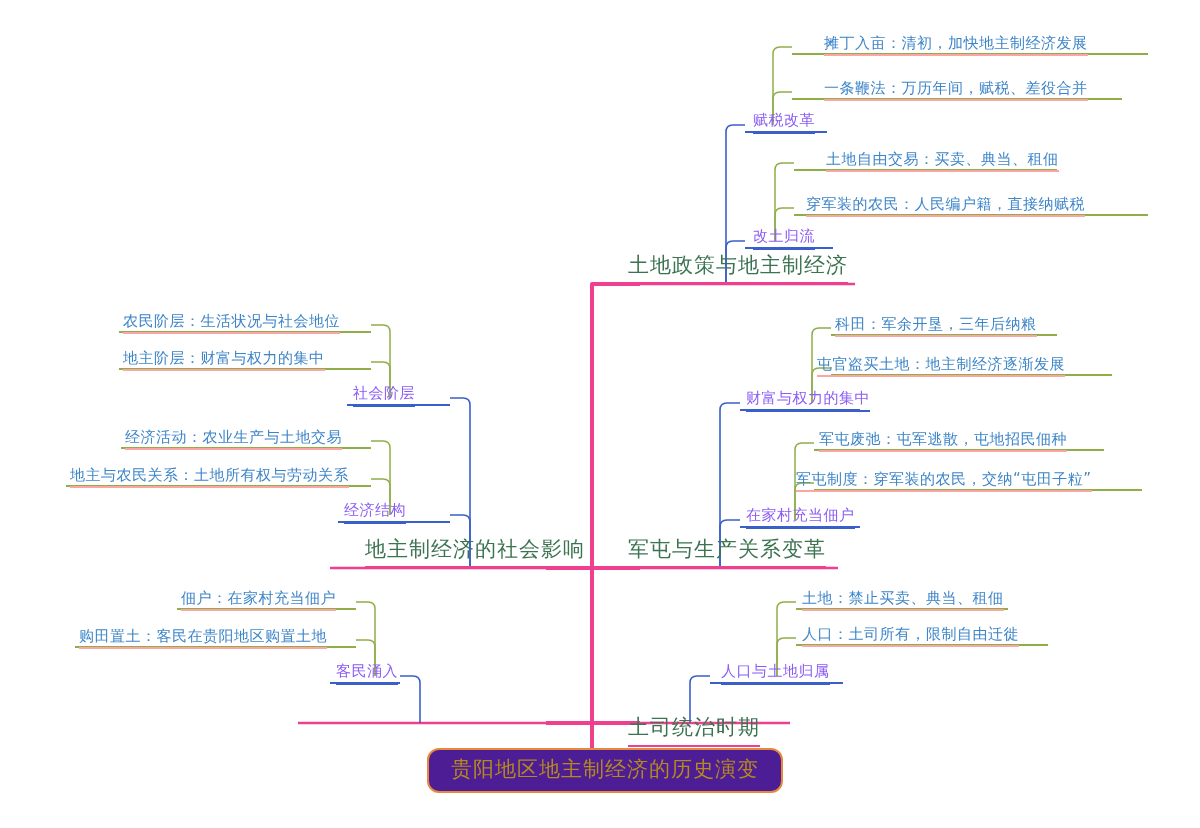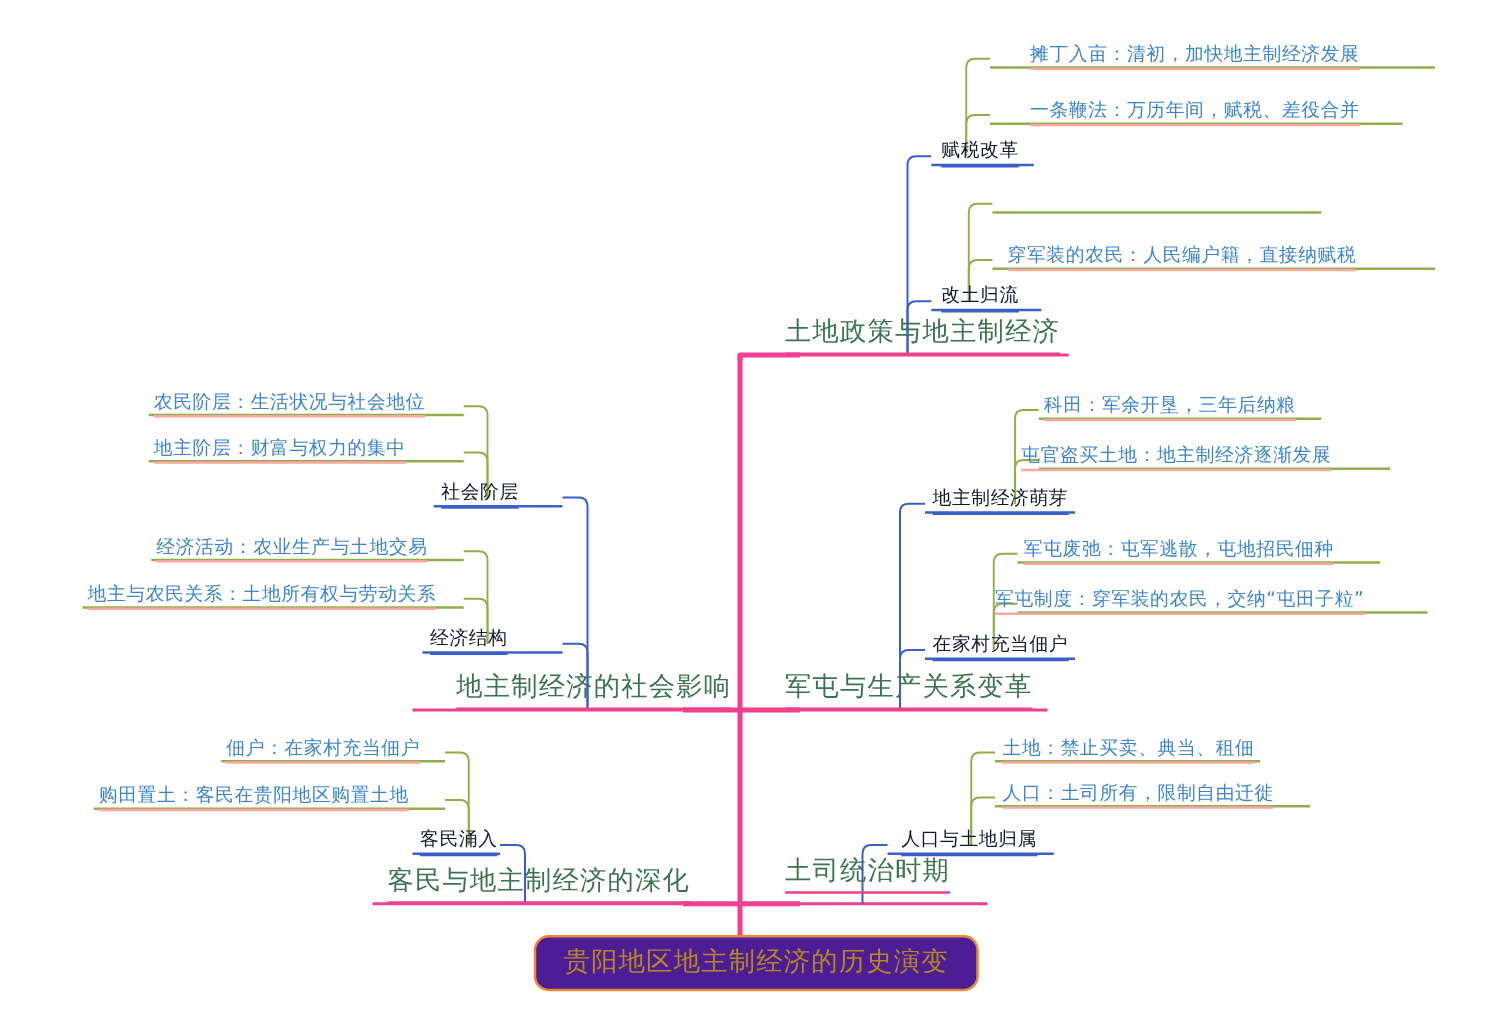--- a/index.html
+++ b/index.html
@@ -29,21 +29,21 @@
   .lvl1{
     color:#3c7350;
     font-size:21px;
     padding-bottom:6px;
     border-bottom:2.5px solid #ef3f8f;
     letter-spacing:1px;
   }
 
   
   .lvl2{
-    color:#0f172a;
+    color:#8b5cf6;
     font-size:15px;
     padding-bottom:4px;
     border-bottom:2px solid #3a5fc8;
     letter-spacing:.5px;
   }
 
   
   .lvl3{
     color:#3d85c8;
     font-size:15px;
@@ -139,46 +139,46 @@
 
     </g>
   </svg>
 
   <div class="node central" style="left:427px;top:748px;">贵阳地区地主制经济的历史演变</div>
 
   <div class="node lvl1" style="left:628px;top:255px;">土地政策与地主制经济</div>
 
   <div class="node lvl1" style="left:628px;top:539px;">军屯与生产关系变革</div>
 
-  <div class="node lvl1" style="left:628px;top:686px;">土司统治时期</div>
+  <div class="node lvl1" style="left:628px;top:718px;font-family:Liberation Mono, monospace;">土司统治时期</div>
 
   <div class="node lvl1" style="left:350px;top:539px;margin-left:15px;">地主制经济的社会影响</div>
 
-  <div class="node lvl1" style="left:310px;top:694px;">客民与地主制经济的深化</div>
 
   <div class="node lvl2" style="left:753px;top:113px;">赋税改革</div>
 
   <div class="node lvl2" style="left:753px;top:229px;">改土归流</div>
 
-  <div class="node lvl2" style="left:746px;top:391px;">地主制经济萌芽</div>
+  <div class="node lvl2" style="left:746px;top:391px;">财富与权力的集中</div>
 
   <div class="node lvl2" style="left:746px;top:508px;">在家村充当佃户</div>
 
   <div class="node lvl2" style="left:721px;top:664px;">人口与土地归属</div>
 
   <div class="node lvl2" style="left:353px;top:386px;">社会阶层</div>
 
   <div class="node lvl2" style="left:344px;top:503px;">经济结构</div>
 
   <div class="node lvl2" style="left:336px;top:664px;">客民涌入</div>
 
   <div class="node lvl3" style="left:824px;top:36px;">摊丁入亩：清初，加快地主制经济发展</div>
 
   <div class="node lvl3" style="left:824px;top:81px;">一条鞭法：万历年间，赋税、差役合并</div>
 
+  <div class="node lvl3" style="left:826px;top:152px;">土地自由交易：买卖、典当、租佃</div>
 
   <div class="node lvl3" style="left:806px;top:197px;">穿军装的农民：人民编户籍，直接纳赋税</div>
 
   <div class="node lvl3" style="left:835px;top:317px;">科田：军余开垦，三年后纳粮</div>
 
   <div class="node lvl3" style="left:817px;top:357px;">屯官盗买土地：地主制经济逐渐发展</div>
 
   <div class="node lvl3" style="left:819px;top:432px;">军屯废弛：屯军逃散，屯地招民佃种</div>
 
   <div class="node lvl3" style="left:796px;top:472px;">军屯制度：穿军装的农民，交纳“屯田子粒”</div>

